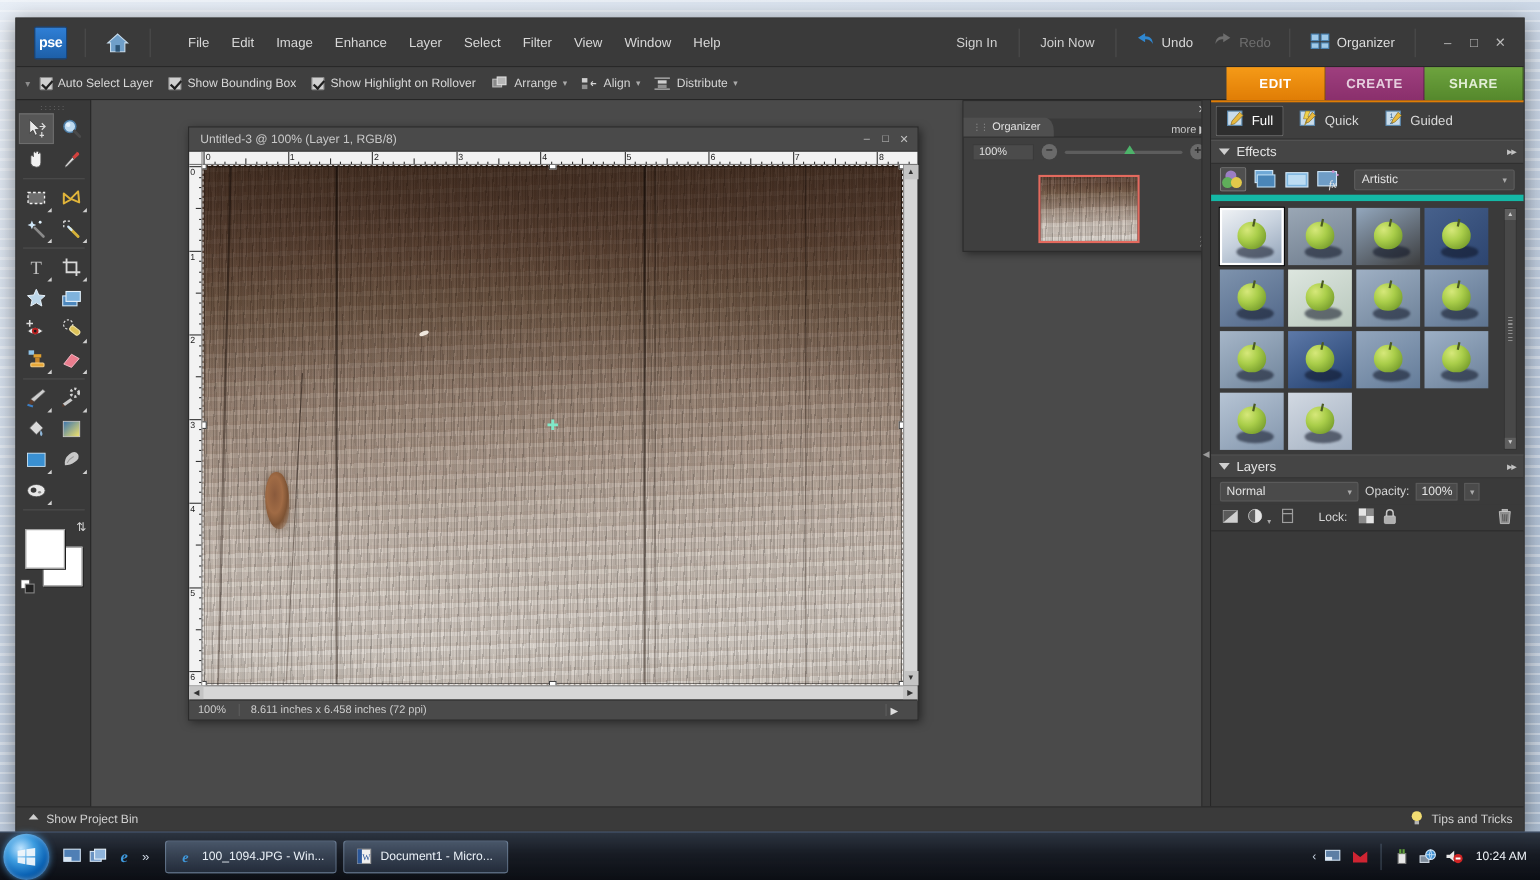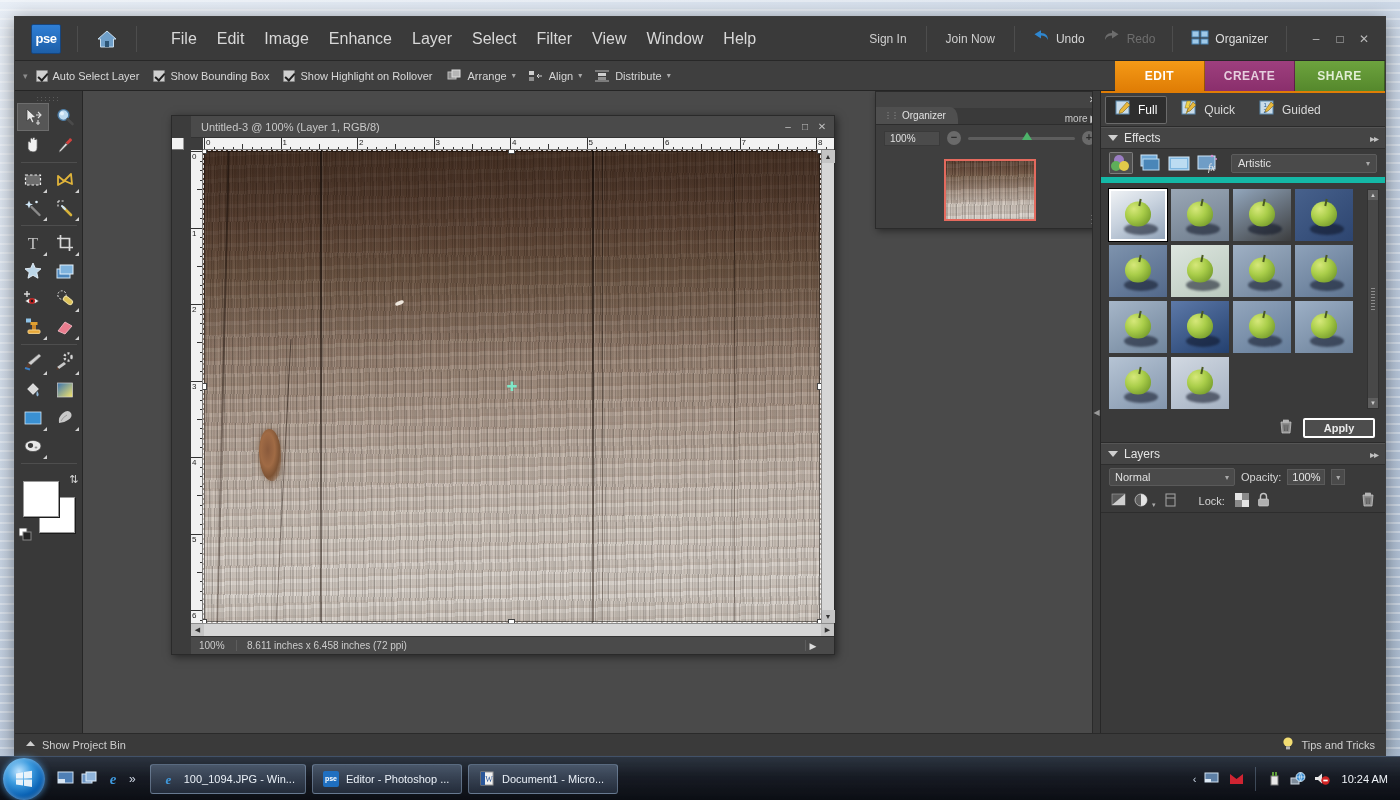--- a/index.html
+++ b/index.html
@@ -43,21 +43,21 @@
     letter-spacing:-.5px;
   }
   .divider-v{ width:1px;height:26px;background:#4d4d4d;margin:0 8px; }
   .home-btn{
     width:30px;height:30px;margin:0 6px;
     display:flex;align-items:center;justify-content:center;
     border-radius:2px;
   }
   .menuitems{ display:flex; margin-left:16px; }
   .menuitems > div{
-    padding:6px 10px; color:#d8d8d8; font-size:16px; white-space:nowrap;
+    padding:6px 10px; color:#d8d8d8; font-size:12px; white-space:nowrap;
   }
   .menu-right{
     margin-left:auto; display:flex; align-items:center; padding-right:4px;
   }
   .menu-right .lnk{ padding:6px 11px; font-size:12px; color:#cfcfcf; }
   .ur-btn{ display:flex;align-items:center;gap:6px;padding:5px 9px;font-size:12px; }
   .ur-btn.disabled{ color:#6e6e6e; }
   .org-btn{ display:flex;align-items:center;gap:6px;padding:5px 10px;font-size:12px;color:#ddd; }
   .wbtns{ display:flex; gap:2px; margin-left:10px; }
   .wbtn{ width:22px;height:20px;display:flex;align-items:center;justify-content:center;
@@ -134,21 +134,21 @@
   
   .workspace{
     flex:1; background:#4a4a4a; position:relative; overflow:hidden;
   }
 
   
   .docwin{
     position:absolute; left:88px; top:24px; width:664px; height:540px;
     background:#3c3c3c; border:1px solid #2a2a2a;
     box-shadow:2px 2px 8px rgba(0,0,0,.5);
-    display:flex; flex-direction:column;padding-left:19px;
+    display:flex; flex-direction:column;
   }
   .doctitle{
     height:22px; background:#4a4a4a; border-bottom:1px solid #333;
     display:flex; align-items:center; padding:0 4px 0 10px;
     font-size:11px; color:#c8c8c8;
   }
   .doc-wbtns{ margin-left:auto; display:flex; gap:1px; }
   .doc-wb{ width:16px;height:14px;display:flex;align-items:center;justify-content:center;
            color:#c0c0c0; font-size:10px; }
 
@@ -1154,30 +1154,20 @@
               <div class="fx-stem"></div>
             </div>
           </div>
         <div class="fx-scroll">
           <div class="fx-sc-arrow">▲</div>
           <div class="fx-sc-grip"></div>
           <div class="fx-sc-arrow">▼</div>
         </div>
       </div>
 
-      <div class="fx-footer">
-        <span>
-          <svg width="14" height="15" viewBox="0 0 14 15">
-            <path d="M2 3 L12 3 L11 14 L3 14 Z" fill="#8e8e8e" stroke="#cfcfcf" stroke-width=".7"></path>
-            <rect x="4.5" y="1" width="5" height="2" fill="#a8a8a8" stroke="#cfcfcf" stroke-width=".6"></rect>
-            <path d="M5 5.5 L5.4 12 M7 5.5 L7 12 M9 5.5 L8.6 12" stroke="#4a4a4a" stroke-width=".8"></path>
-          </svg>
-        </span>
-        <div class="apply-btn">Apply</div>
-      </div>
 
       <div class="panel-hdr">
         <span class="ph-tri"></span>
         <span>Layers</span>
         <span class="ph-more">▸▸</span>
       </div>
 
       <div class="lay-ctrlrow">
         <div class="blend-sel">
           <span>Normal</span>
@@ -1290,24 +1280,20 @@
   </div>
 
   <div class="tasks">
     <div class="taskbtn">
       <span class="tb-ico">
         <svg width="15" height="15" viewBox="0 0 15 15">
           <text x="7.5" y="12.5" font-size="13" font-style="italic" font-weight="bold" fill="#3f9ade" font-family="Liberation Serif, serif" text-anchor="middle">e</text>
         </svg>
       </span>
       <span>100_1094.JPG - Win...</span>
-    </div>
-    <div class="taskbtn">
-      <span class="tb-ico" style="background:#1f6fc0;color:#fff;font-size:7px;font-weight:bold;">pse</span>
-      <span>Editor - Photoshop ...</span>
     </div>
     <div class="taskbtn">
       <span class="tb-ico">
         <svg width="14" height="15" viewBox="0 0 14 15">
           <rect x="1" y="1" width="12" height="13" fill="#f0f0f0" stroke="#9a9a9a"></rect>
           <rect x="1" y="1" width="4" height="13" fill="#2b579a"></rect>
           <text x="9" y="11" font-size="8" fill="#2b579a" font-family="Liberation Serif, serif" text-anchor="middle">W</text>
         </svg>
       </span>
       <span>Document1 - Micro...</span>

